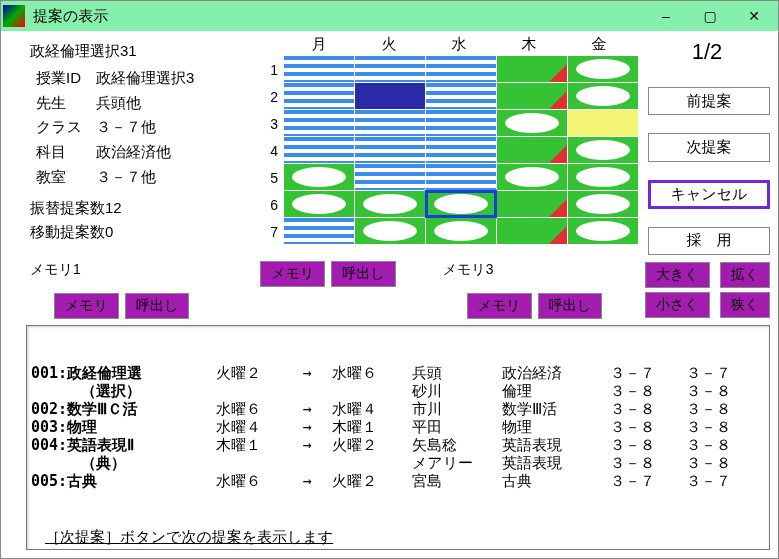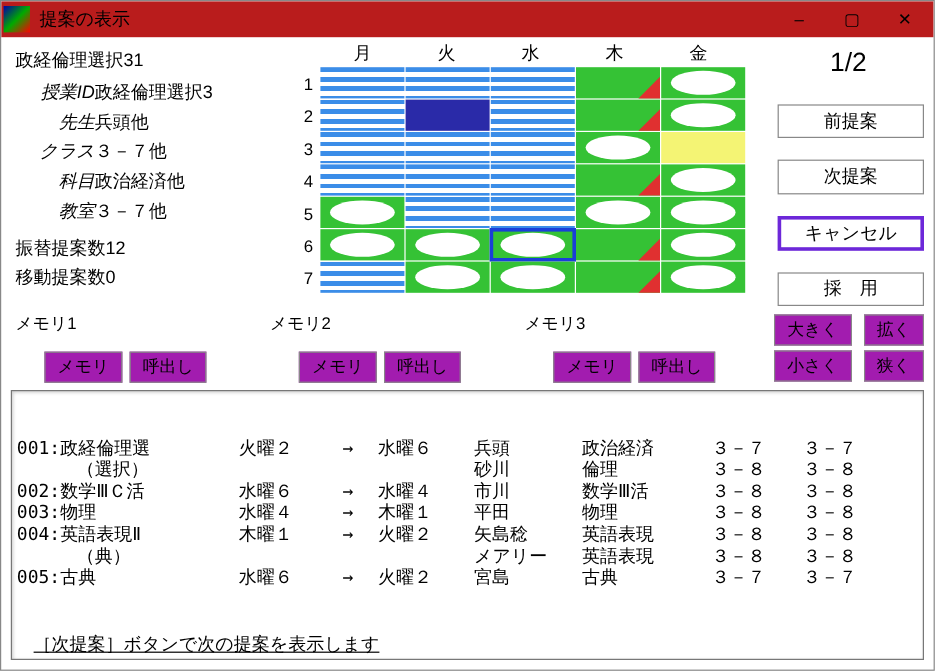--- a/index.html
+++ b/index.html
@@ -10,52 +10,53 @@
     width: 779px;
     height: 559px;
     overflow: hidden;
     border: 1px solid #888;
   }
   .titlebar {
     height: 30px;
     display: flex;
     align-items: center;
     padding: 0 2px;
-    background: #b91c1c;
+    background: #86efac;
   }
   .app-icon {
     width: 22px; height: 22px;
     background: linear-gradient(135deg,#00a,#0a0,#f00);
     margin-right: 8px;
     display: inline-block;
   }
   .title-text { flex: 1; font-size: 15px; }
   .win-btn {
     width: 44px; height: 28px;
     display: flex; align-items: center; justify-content: center;
     font-size: 14px;
   }
   .content {
     display: flex;
     flex-direction: column;
     height: calc(100% - 30px);
     padding: 4px 8px 8px 8px;
+    margin-left: 17px;
   }
   .upper {
     display: flex;
     height: 220px;
   }
   .left-info {
     width: 230px;
     padding: 4px 0;
     font-size: 15px;
     line-height: 1.65;
   }
   .left-info .row { display: flex; }
-  .left-info .lab { width: 70px; text-align: right; padding-left: 10px; font-style: italic;}
+  .left-info .lab { width: 70px; text-align: left; padding-left: 10px;}
   .left-info .val { flex: 1; }
   .left-info .hdr { padding-left: 4px; margin-bottom: 2px;}
   .grid-area {
     flex: 1;
     position: relative;
   }
   .day-headers {
     display: flex;
     margin-left: 28px;
   }
@@ -164,21 +165,21 @@
     box-shadow: inset 1px 1px 3px rgba(0,0,0,.2);
     margin-top: 6px;
     padding: 2px 4px;
     font-size: 15px;
     line-height: 1.2;
     font-family: "MS Gothic", monospace;
     overflow: hidden;
     white-space: pre;
   }
   .list-row { display: flex; }
-  .c0 { width: 185px; }
+  .c0 { width: 185px; font-weight: bold; }
   .c1 { width: 66px; }
   .c2 { width: 50px; text-align:center;}
   .c3 { width: 80px; }
   .c4 { width: 90px; }
   .c5 { width: 108px; }
   .c6 { width: 76px; }
   .c7 { width: 70px; }
   .indent { padding-left: 50px; }
 </style>
 </head>
@@ -312,21 +313,20 @@
   <div class="mem-row">
     <div id="mem-groups" style="display:flex; flex:1; gap:10px;">
         <div class="mem-group">
           <div class="mem-label">メモリ1</div>
   <div class="mem-btns">
     <button class="sbtn">メモリ</button>
     <button class="sbtn">呼出し</button>
   </div>
         </div>
         <div class="mem-group">
-          <div class="mem-label">メモリ2</div>
   <div class="mem-btns">
     <button class="sbtn">メモリ</button>
     <button class="sbtn">呼出し</button>
   </div>
         </div>
         <div class="mem-group">
           <div class="mem-label">メモリ3</div>
   <div class="mem-btns">
     <button class="sbtn">メモリ</button>
     <button class="sbtn">呼出し</button>

